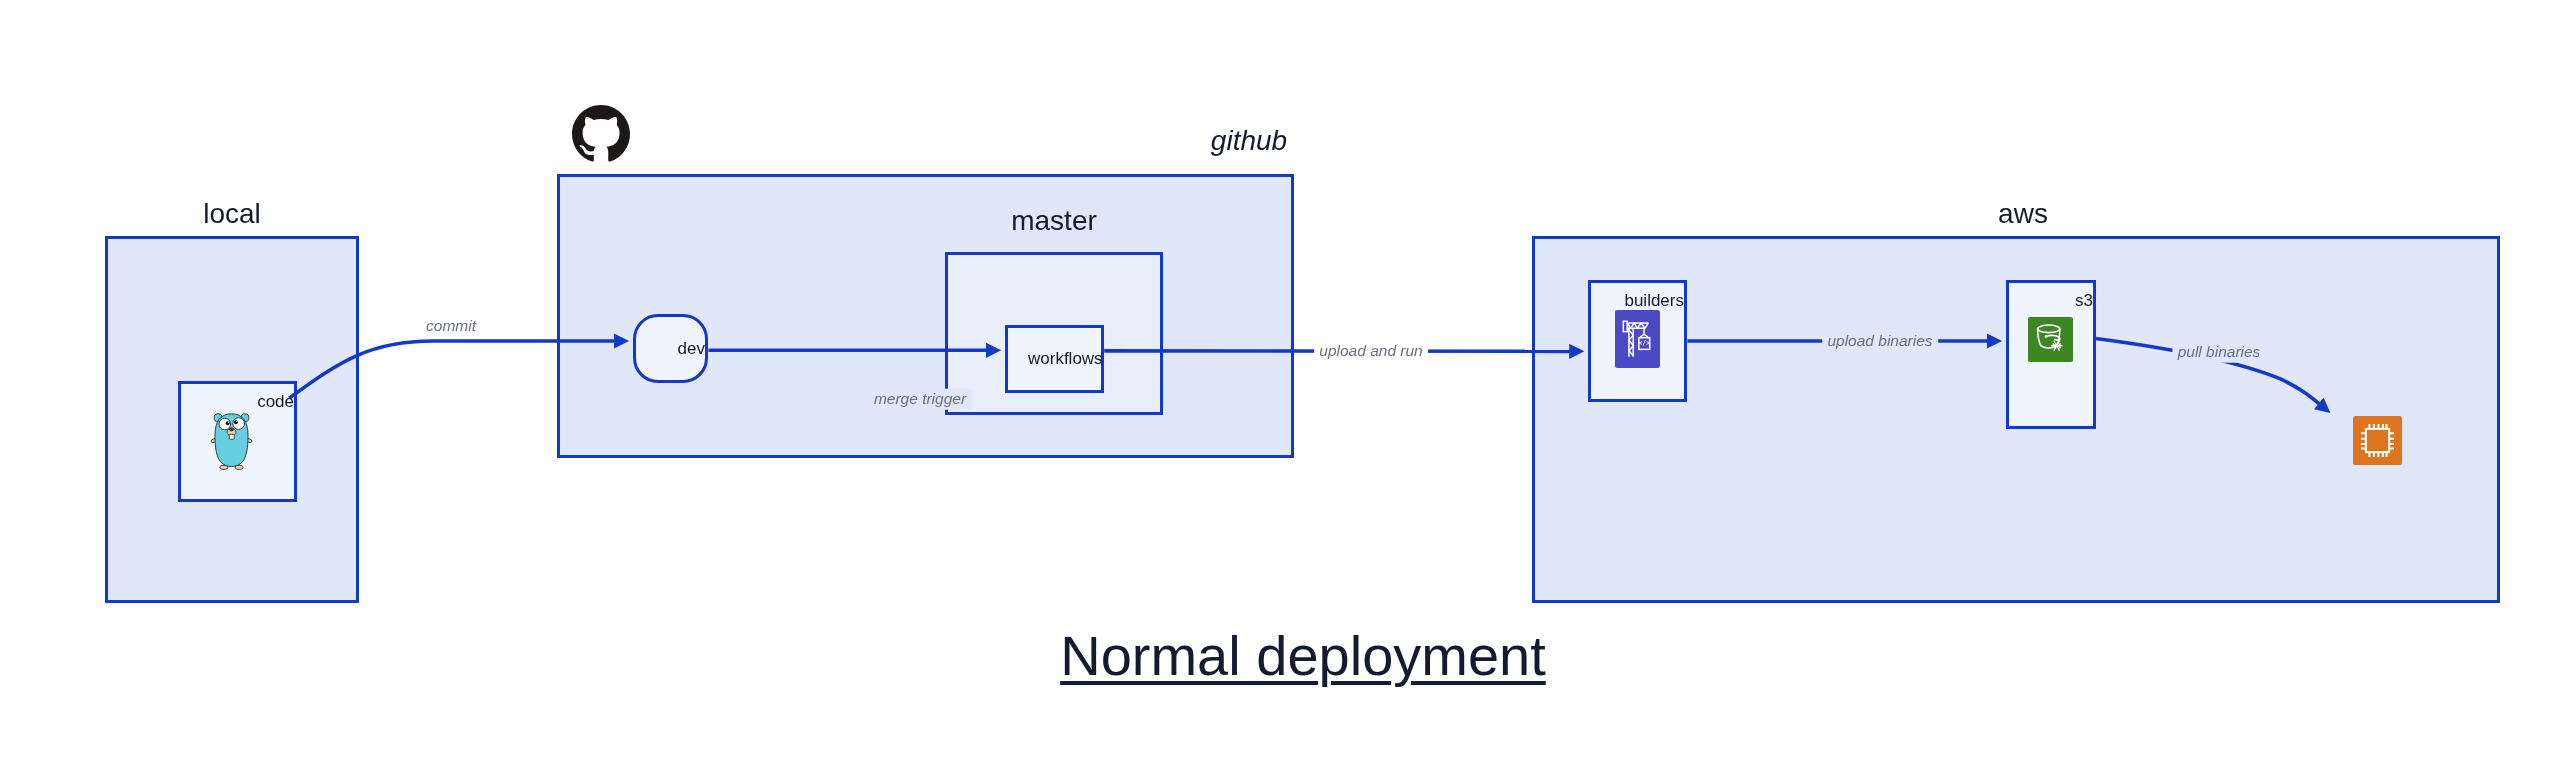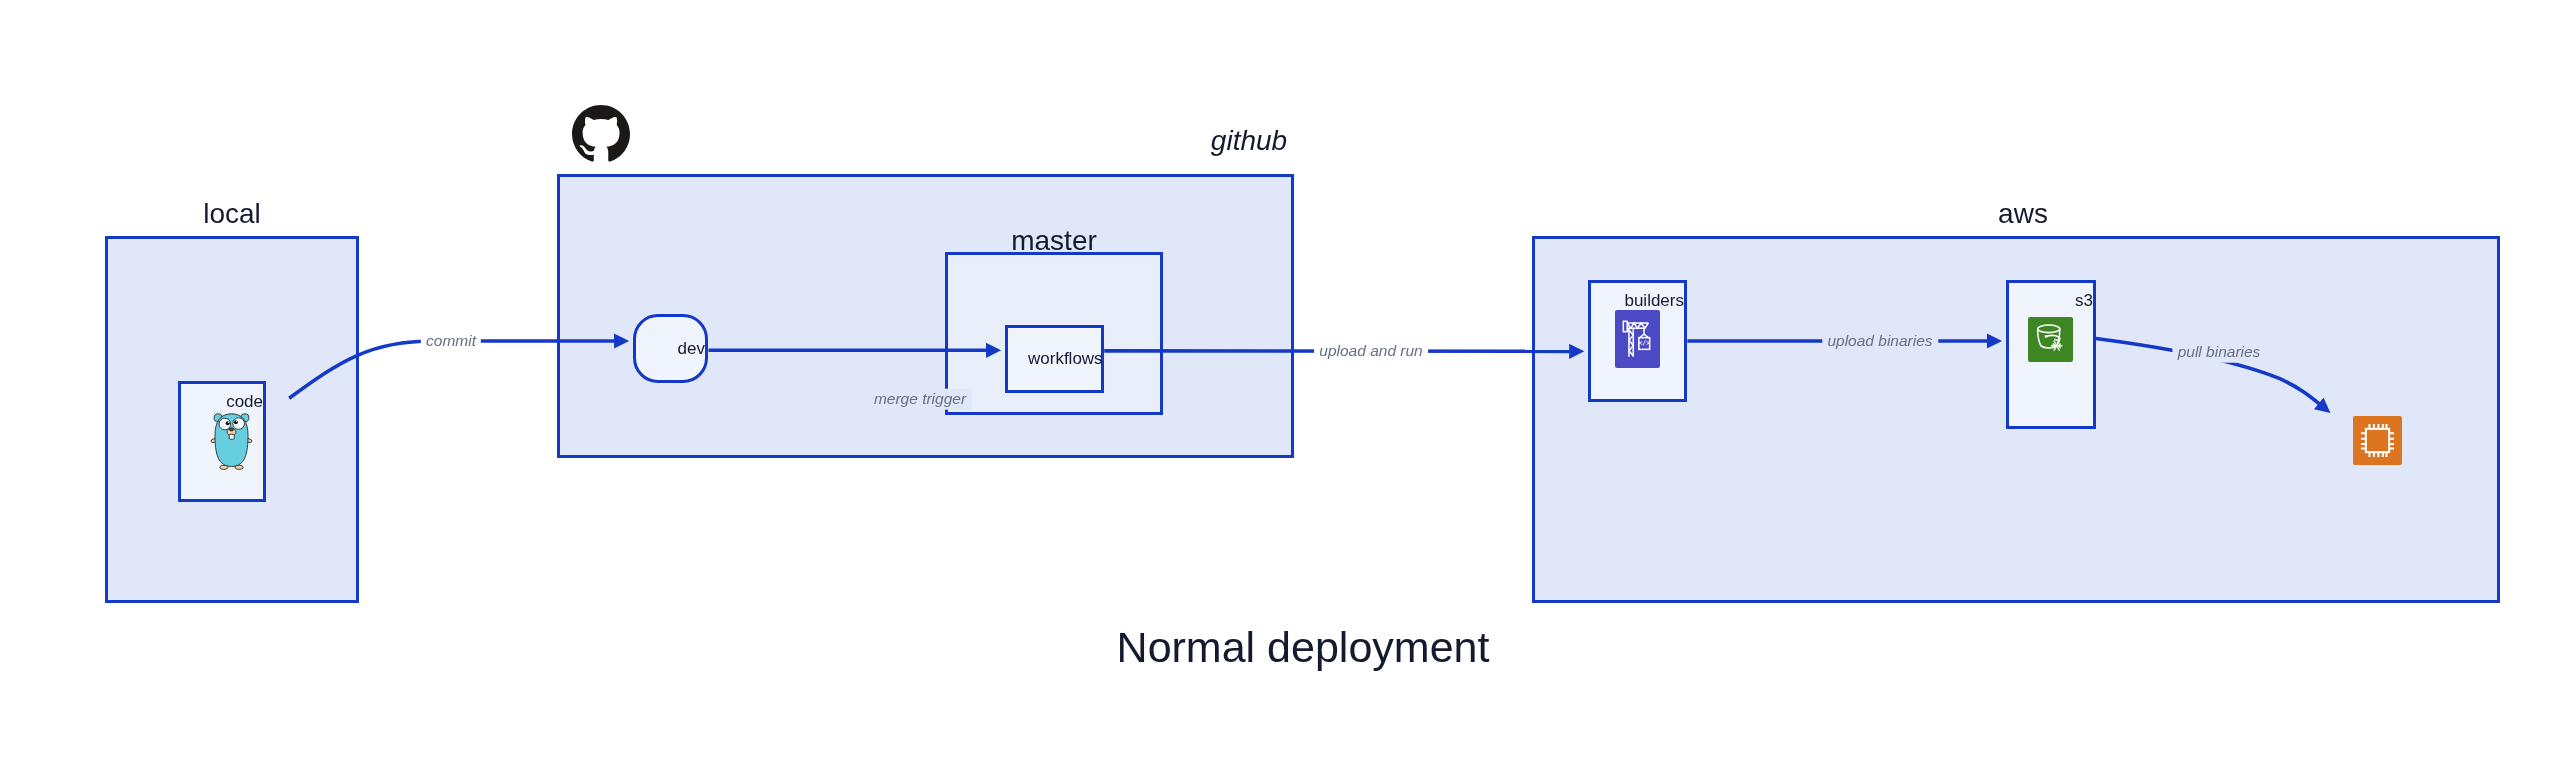--- a/index.html
+++ b/index.html
@@ -35,48 +35,48 @@
   .icon{position:absolute;z-index:4;}
   .icon-tile{border-radius:2.1px;display:flex;align-items:center;justify-content:center;}
 
   #edges-svg{position:absolute;left:0;top:0;z-index:5;pointer-events:none;}
 
   .edge-label{position:absolute;transform:translate(-50%,-50%);font-style:italic;font-size:15.5px;
     line-height:20.6px;color:var(--edge-label-gray);white-space:nowrap;padding:0 5.2px;z-index:6;}
   .bg-white{background:var(--canvas-bg);}
   .bg-group{background:var(--group-fill);}
 
-  .diagram-title{position:absolute;transform:translateX(-50%);font-size:43px;color:var(--text-dark);
-    text-decoration-thickness:3.6px;text-underline-offset:6.2px;
+  .diagram-title{position:absolute;transform:translateX(-50%);font-size:56px;color:var(--text-dark);
+    text-decoration:underline;text-decoration-thickness:3.6px;text-underline-offset:6.2px;
     white-space:nowrap;z-index:2;}
 </style>
 </head>
 <body>
 
 <div id="stage">
 
   <div class="box group-box" style="left:105px;top:236px;width:254px;height:367px;"></div>
   <div class="group-label" style="left:232px;top:198px;">local</div>
 
   <div class="box group-box" style="left:557px;top:174px;width:737px;height:284px;"></div>
   <div class="group-label" style="left:1249px;top:125px;font-style:italic;">github</div>
 
   <div class="box mid-box" style="left:945px;top:252px;width:218px;height:163px;"></div>
-  <div class="group-label" style="left:1054px;top:205px;margin-top:20px;">master</div>
+  <div class="group-label" style="left:1054px;top:205px;">master</div>
 
   <div class="box group-box" style="left:1532px;top:236px;width:968px;height:367px;"></div>
   <div class="group-label" style="left:2023px;top:198px;">aws</div>
 
   <div class="icon" style="left:572px;top:105px;width:58px;height:58px;">
     <svg width="58" height="58" viewBox="0 0 16 16" aria-hidden="true">
       <path style="fill:var(--github-black)" d="M8 0C3.58 0 0 3.58 0 8c0 3.54 2.29 6.53 5.47 7.59.4.07.55-.17.55-.38 0-.19-.01-.82-.01-1.49-2.01.37-2.53-.49-2.69-.94-.09-.23-.48-.94-.82-1.13-.28-.15-.68-.52-.01-.53.63-.01 1.08.58 1.23.82.72 1.21 1.87.87 2.33.66.07-.52.28-.87.51-1.07-1.78-.2-3.64-.89-3.64-3.95 0-.87.31-1.59.82-2.15-.08-.2-.36-1.02.08-2.12 0 0 .67-.21 2.2.82.64-.18 1.32-.27 2-.27s1.36.09 2 .27c1.53-1.04 2.2-.82 2.2-.82.44 1.1.16 1.92.08 2.12.51.56.82 1.27.82 2.15 0 3.07-1.87 3.75-3.65 3.95.29.25.54.73.54 1.48 0 1.07-.01 1.93-.01 2.2 0 .21.15.46.55.38A8.013 8.013 0 0 0 16 8c0-4.42-3.58-8-8-8z"></path>
     </svg>
   </div>
 
-  <div class="box leaf-box" style="left:178px;top:381px;width:88px;height:121px;">
+  <div class="box leaf-box" style="left:178px;top:381px;width:119px;height:121px;">
     <div class="node-label top">code</div>
   </div>
   <div class="icon" style="left:208px;top:412px;width:47px;height:58px;">
     <svg width="47" height="58" viewBox="0 0 90 130">
       <g stroke="#2a2a2a" stroke-width="2">
         <circle cx="15" cy="13" r="9" style="fill:var(--gopher-teal)"></circle>
         <circle cx="75" cy="13" r="9" style="fill:var(--gopher-teal)"></circle>
         <ellipse cx="28" cy="124" rx="9" ry="4.5" fill="#f2d0a4"></ellipse>
         <ellipse cx="62" cy="124" rx="9" ry="4.5" fill="#f2d0a4"></ellipse>
         <ellipse cx="6" cy="64" rx="7" ry="4" fill="#f2d0a4" transform="rotate(-18 6 64)"></ellipse>
@@ -161,21 +161,21 @@
     </defs>
     <g fill="none" style="stroke:var(--stroke-blue)" stroke-width="7">
       <path d="M 561 773 C 660 700 720 662 840 662 H 1196" marker-end="url(#arrow)"></path>
       <path d="M 1375 680 H 1918" marker-end="url(#arrow)"></path>
       <path d="M 2143 681 L 3050 682" marker-end="url(#arrow)"></path>
       <path d="M 3275 662 H 3861" marker-end="url(#arrow)"></path>
       <path d="M 4068 657 C 4190 673 4330 696 4425 735 C 4462 752 4482 768 4504 786" marker-end="url(#arrow)"></path>
     </g>
   </svg>
 
-  <div class="edge-label bg-white" style="left:451px;top:341px;">commit</div>
+  <div class="edge-label bg-white" style="left:451px;top:326px;">commit</div>
   <div class="edge-label bg-group" style="left:920px;top:351px;margin-top:48px;">merge trigger</div>
   <div class="edge-label bg-white" style="left:1371px;top:351px;">upload and run</div>
   <div class="edge-label bg-group" style="left:1880px;top:341px;">upload binaries</div>
   <div class="edge-label bg-group" style="left:2219px;top:352px;">pull binaries</div>
 
   <div class="diagram-title" style="left:1303px;top:623px;">Normal deployment</div>
 
 </div>
 
 

